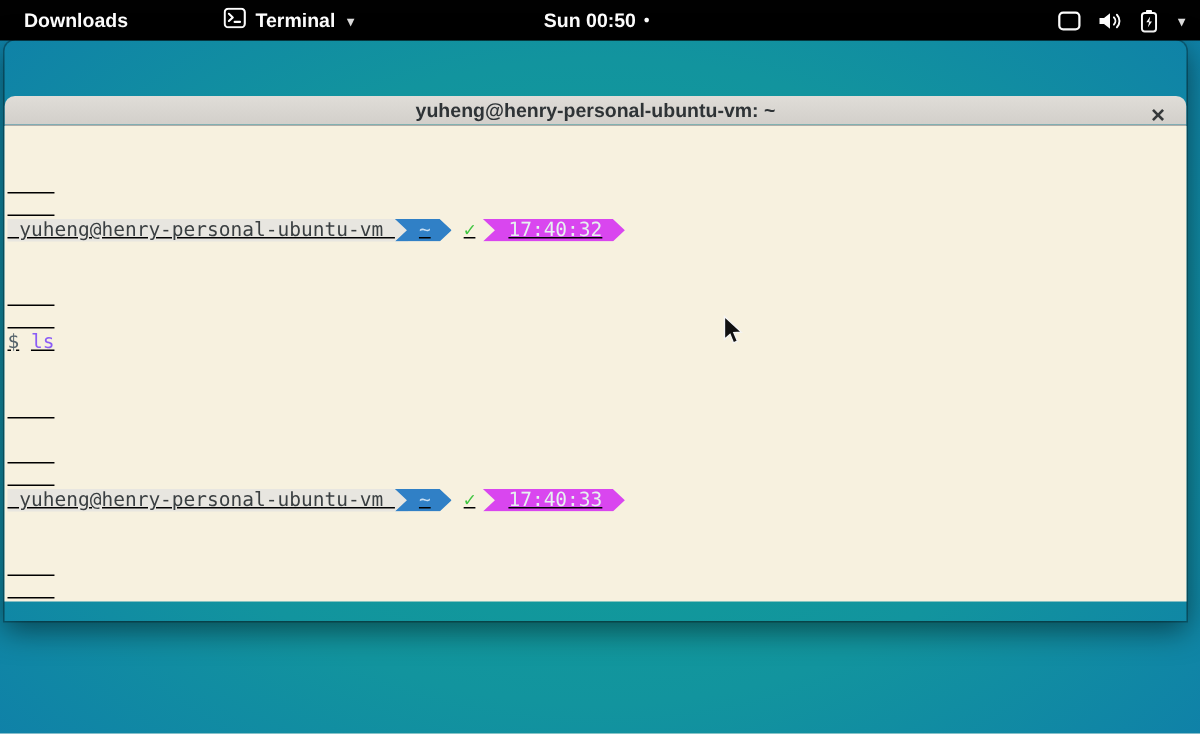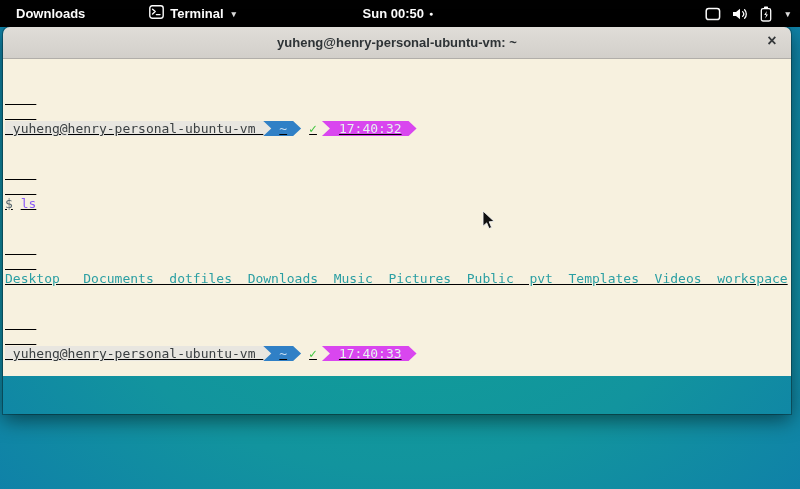--- a/index.html
+++ b/index.html
@@ -28,24 +28,24 @@
   .tb-right { position:absolute; right:0; top:0; height:27px; display:flex; align-items:center; gap:11px; padding-right:10px; cursor:pointer; }
   .tb-right svg { display:block; }
 
   
   .window {
     position:absolute; left:3px; top:27px; width:788px; height:387px;
     box-shadow:0 6px 20px rgba(0,0,0,.5), 0 0 0 1px rgba(0,0,0,.28);
     border-radius:7px 7px 0 0;
   }
   .titlebar {
-    height:32px; background:linear-gradient(#e0ddd8,#d2cfca);
+    height:20px; background:linear-gradient(#e0ddd8,#d2cfca);
     border-bottom:1px solid #b1aea9; border-radius:7px 7px 0 0;
     display:flex; align-items:center; justify-content:center; position:relative;
-    font-size:13px; font-weight:600; color:#2e3336;
+    font-size:13px; font-weight:600; color:#2e3336;margin-top:37px;
   }
   .close-btn {
     position:absolute; right:8px; top:3px; width:22px; height:22px;
     display:flex; align-items:center; justify-content:center;
     font-size:16px; font-weight:bold; color:#35383a; cursor:pointer; border-radius:4px;
   }
   .term {
     height:317px; background:#f7f1df; overflow:hidden;
     font-family:"DejaVu Sans Mono", monospace; font-size:13px; line-height:15px;
     padding:2px 0 0 2px; white-space:pre; cursor:text;text-decoration:underline;
@@ -131,21 +131,20 @@
       <span class="seg seg-user"> yuheng@henry-personal-ubuntu-vm </span>
       <span class="seg seg-blue">~</span>
       <span class="seg seg-check">✓</span>
       <span class="seg seg-dark">17:40:32</span>
     </div>
 
     
     <div class="tline"><span class="prompt-char">$</span><span class="cmd">ls</span></div>
 
     
-    <div class="tline dirs">Desktop   Documents  dotfiles  Downloads  Music  Pictures  Public  pvt  Templates  Videos  workspace</div>
 
     
     <div class="tline prompt-line">
       <span class="seg seg-user"> yuheng@henry-personal-ubuntu-vm </span>
       <span class="seg seg-blue">~</span>
       <span class="seg seg-check">✓</span>
       <span class="seg seg-dark">17:40:33</span>
     </div>
 
     

